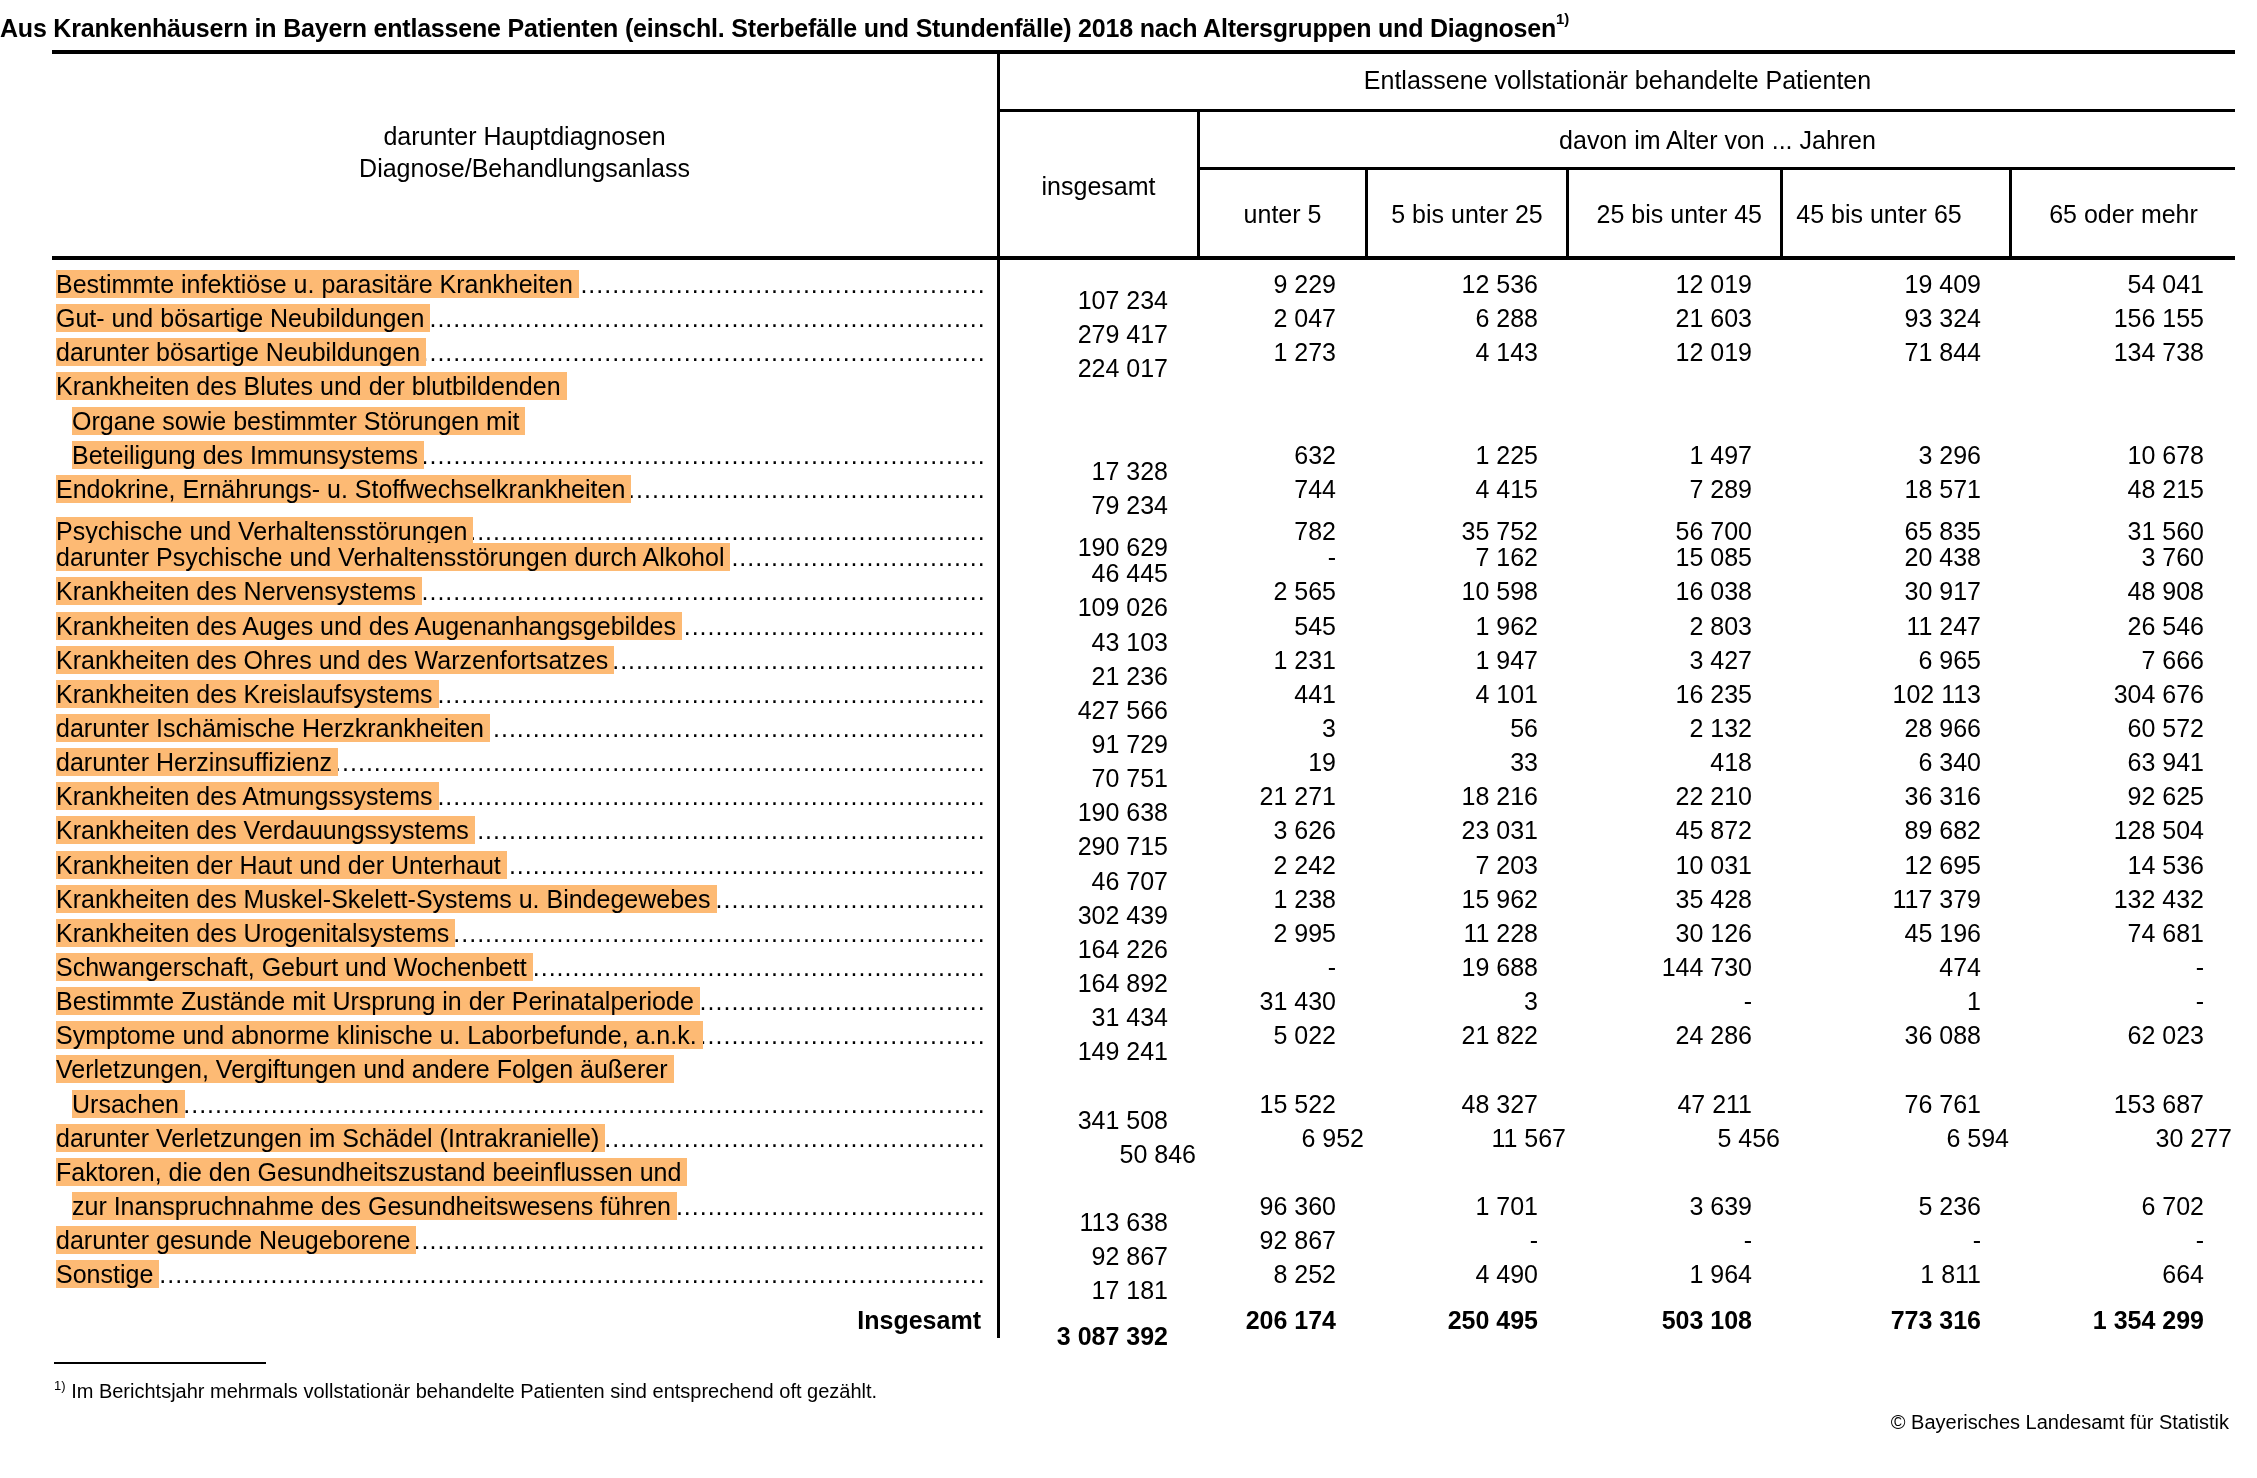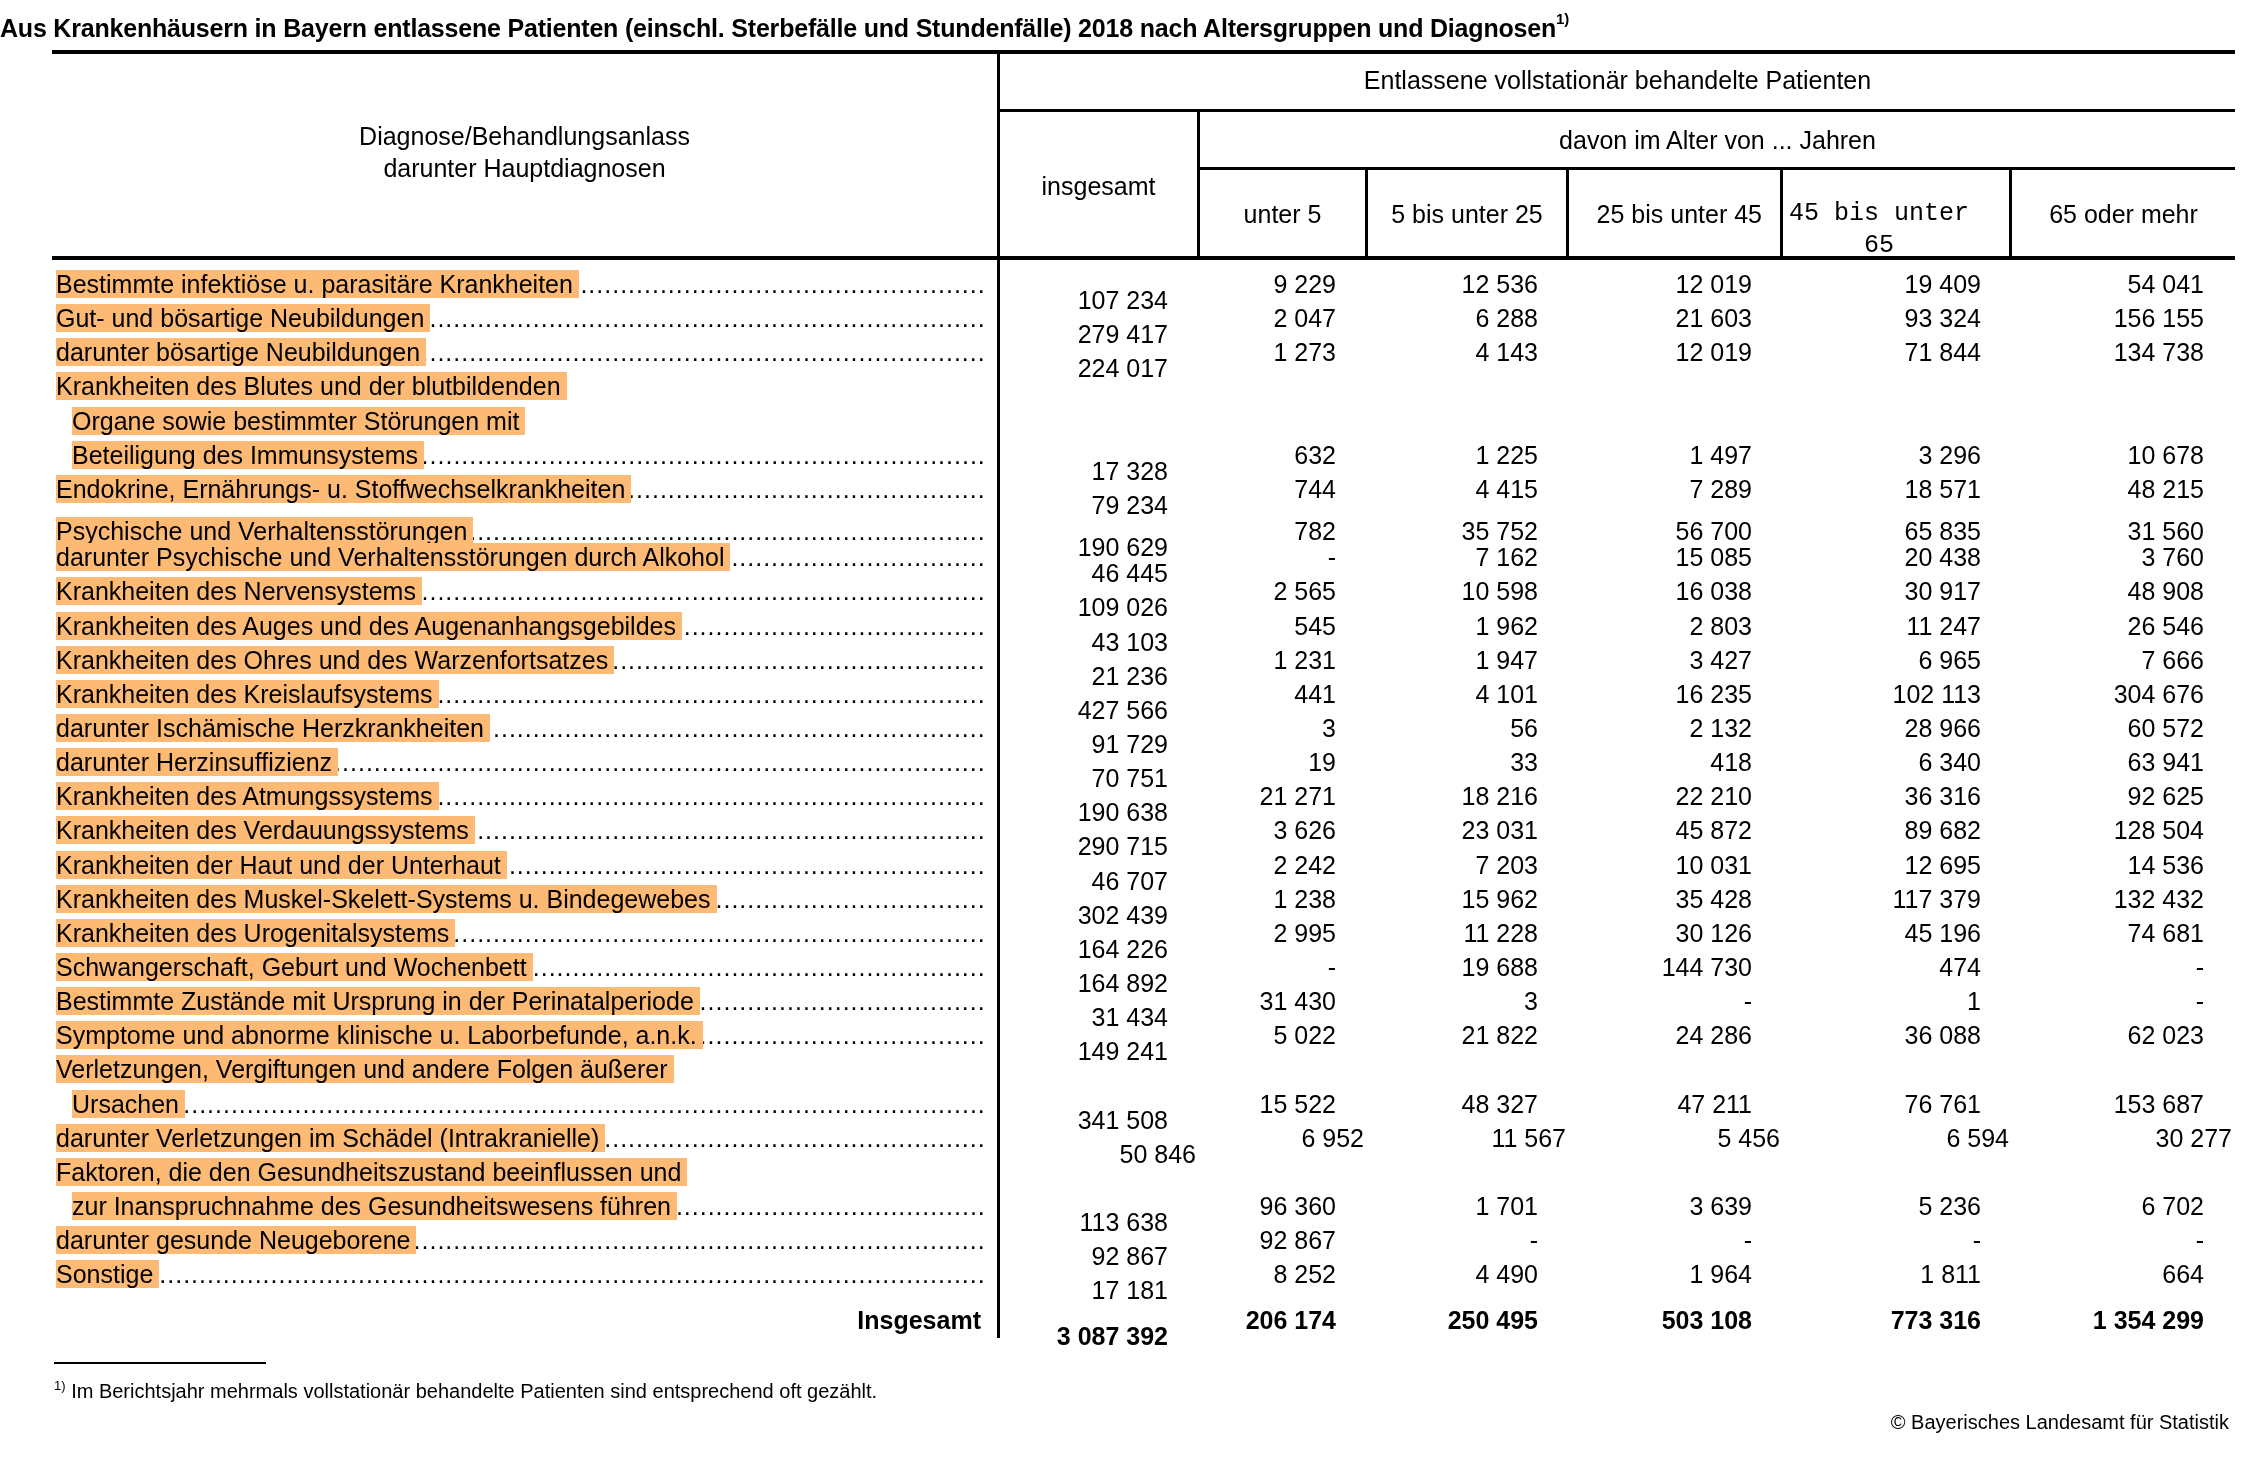--- a/index.html
+++ b/index.html
@@ -40,30 +40,30 @@
 <div class="hline" style="left:1198px; top:167px; width:1037px; height:3px;"></div>
 <div class="hline" style="left:52px; top:256px; width:2183px; height:4px;"></div>
 <div class="vline" style="left:997px; top:52px; height:1286px;"></div>
 <div class="vline" style="left:1197px; top:111px; height:147px;"></div>
 <div class="vline" style="left:1365px; top:169px; height:89px;"></div>
 <div class="vline" style="left:1566px; top:169px; height:89px;"></div>
 <div class="vline" style="left:1780px; top:169px; height:89px;"></div>
 <div class="vline" style="left:2009px; top:169px; height:89px;"></div>
 
 <div class="hdr" style="left:52px; width:945px; top:120px;">
+  <div>darunter Hauptdiagnosen</div>
   <div>Diagnose/Behandlungsanlass</div>
-  <div>darunter Hauptdiagnosen</div>
 </div>
 <div class="hdr" style="left:1000px; width:1235px; top:64px;">Entlassene vollstationär behandelte Patienten</div>
 <div class="hdr" style="left:1000px; width:197px; top:170px;">insgesamt</div>
 <div class="hdr" style="left:1200px; width:1035px; top:124px;">davon im Alter von ... Jahren</div>
 <div class="hdr" style="left:1200px; width:165px; top:198px;">unter 5</div>
 <div class="hdr" style="left:1368px; width:198px; top:198px;">5 bis unter 25</div>
 <div class="hdr" style="left:1569px; width:193px; top:198px;text-align:right;">25 bis unter 45</div>
-<div class="hdr" style="left:1783px; width:192px; top:198px;font-family:Liberation Mono, monospace;">45 bis unter 65</div>
+<div class="hdr" style="left:1783px; width:192px; top:198px;">45 bis unter 65</div>
 <div class="hdr" style="left:2012px; width:223px; top:198px;">65 oder mehr</div>
 
 <div id="rows">
     <div class="row" style="top: 267px;">
       <span class="label dots"><span class="txt">Bestimmte infektiöse u. parasitäre Krankheiten</span></span>
       <span class="num c0">107 234</span>
       <span class="num c1">9 229</span>
       <span class="num c2">12 536</span>
       <span class="num c3">12 019</span>
       <span class="num c4">19 409</span>

